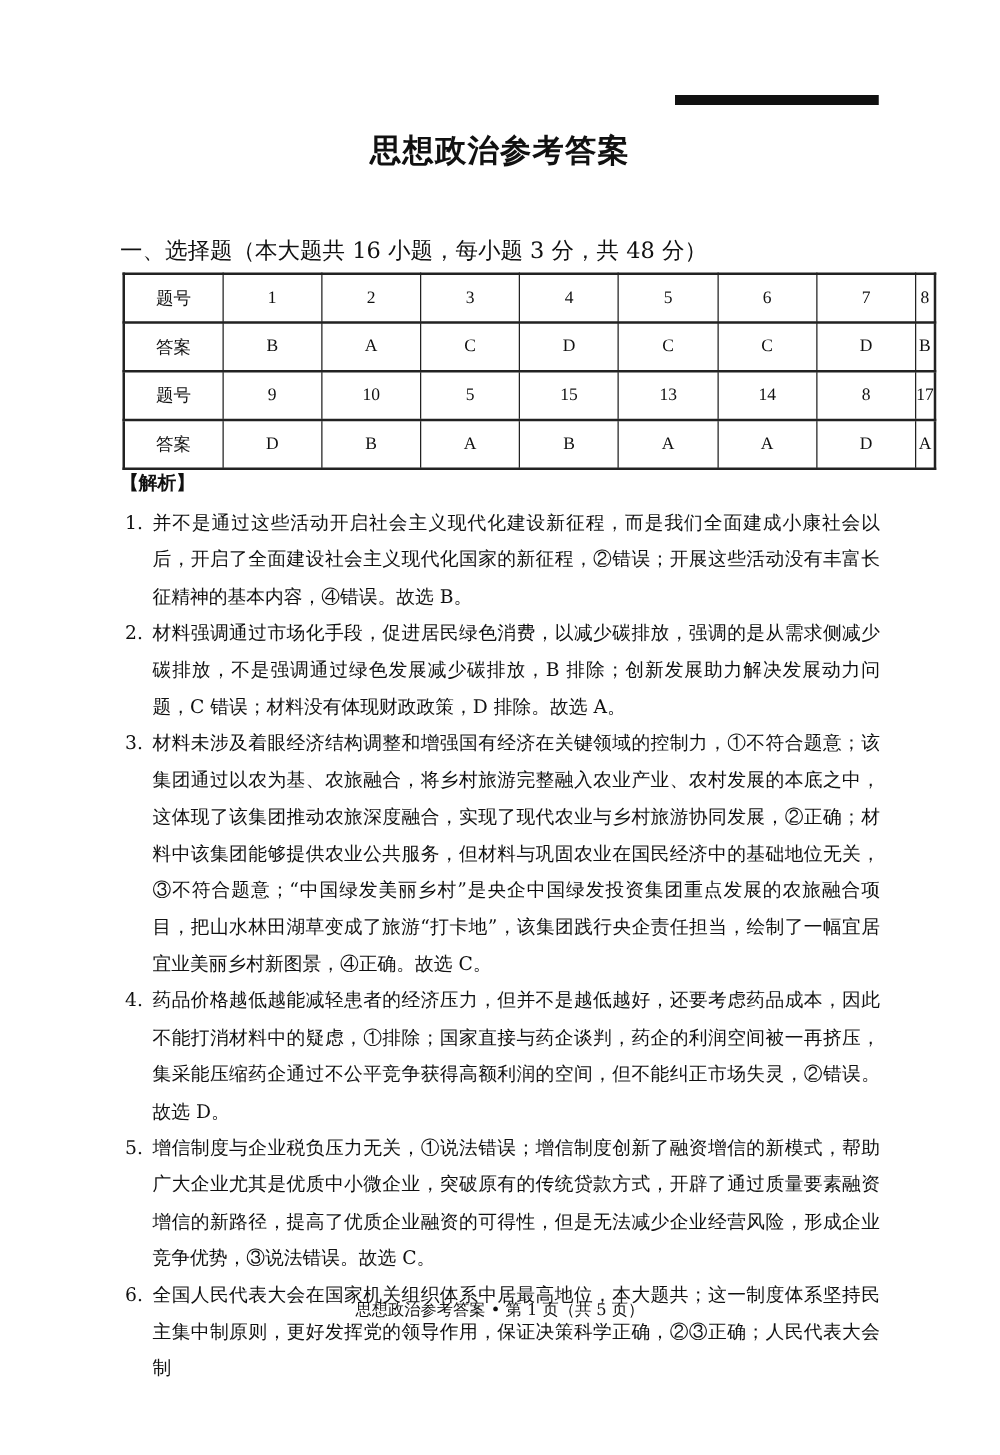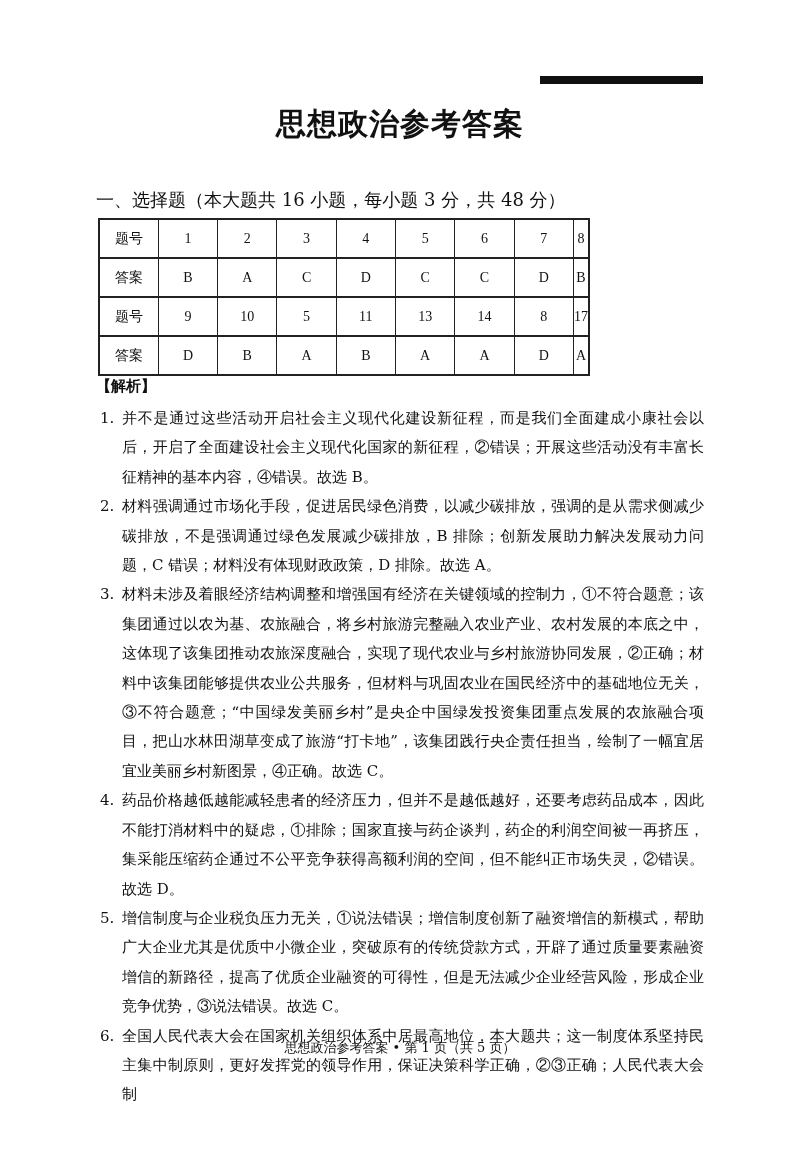--- a/index.html
+++ b/index.html
@@ -7,27 +7,27 @@
       width: 800px; height: 1164px; position: relative; overflow: hidden;
       font-family: "DejaVu Serif", "Liberation Serif", serif;
       color: #111;
     }
     .top-bar {
       position: absolute; left: 540px; top: 76px; width: 163px; height: 8px;
       background: #111;
     }
     .title {
       position: absolute; left: 0; right: 0; top: 104px;
-      text-align: center; font-size: 30px; font-weight: bold; letter-spacing: 1px;
+      text-align: center; font-size: 25px; font-weight: bold; letter-spacing: 1px;
     }
     .section-head {
       position: absolute; left: 96px; top: 188px; font-size: 18px;
     }
     table.answers {
-      position: absolute; left: 98px; top: 218px; width: 492px;
+      position: absolute; left: 98px; top: 218px; width: 651px;
       border-collapse: collapse; font-size: 14px;
     }
     table.answers td {
       border: 1px solid #222; text-align: center; height: 37px; padding: 0;
       width: 12.5%;
       font-family: "Liberation Serif", "DejaVu Serif", serif;
     }
     table.answers tr { border: 2px solid #222; }
     table.answers { border: 2px solid #222; }
     .analysis-head {
@@ -77,21 +77,21 @@
         <td>C</td>
         <td>C</td>
         <td>D</td>
         <td>B</td>
       </tr>
       <tr>
         <td style="font-family: &quot;DejaVu Sans&quot;, sans-serif;">题号</td>
         <td>9</td>
         <td>10</td>
         <td>5</td>
-        <td>11</td>
+        <td>15</td>
         <td>13</td>
         <td>14</td>
         <td>8</td>
         <td>17</td>
       </tr>
       <tr>
         <td style="font-family: &quot;DejaVu Sans&quot;, sans-serif;">答案</td>
         <td>D</td>
         <td>B</td>
         <td>A</td>

